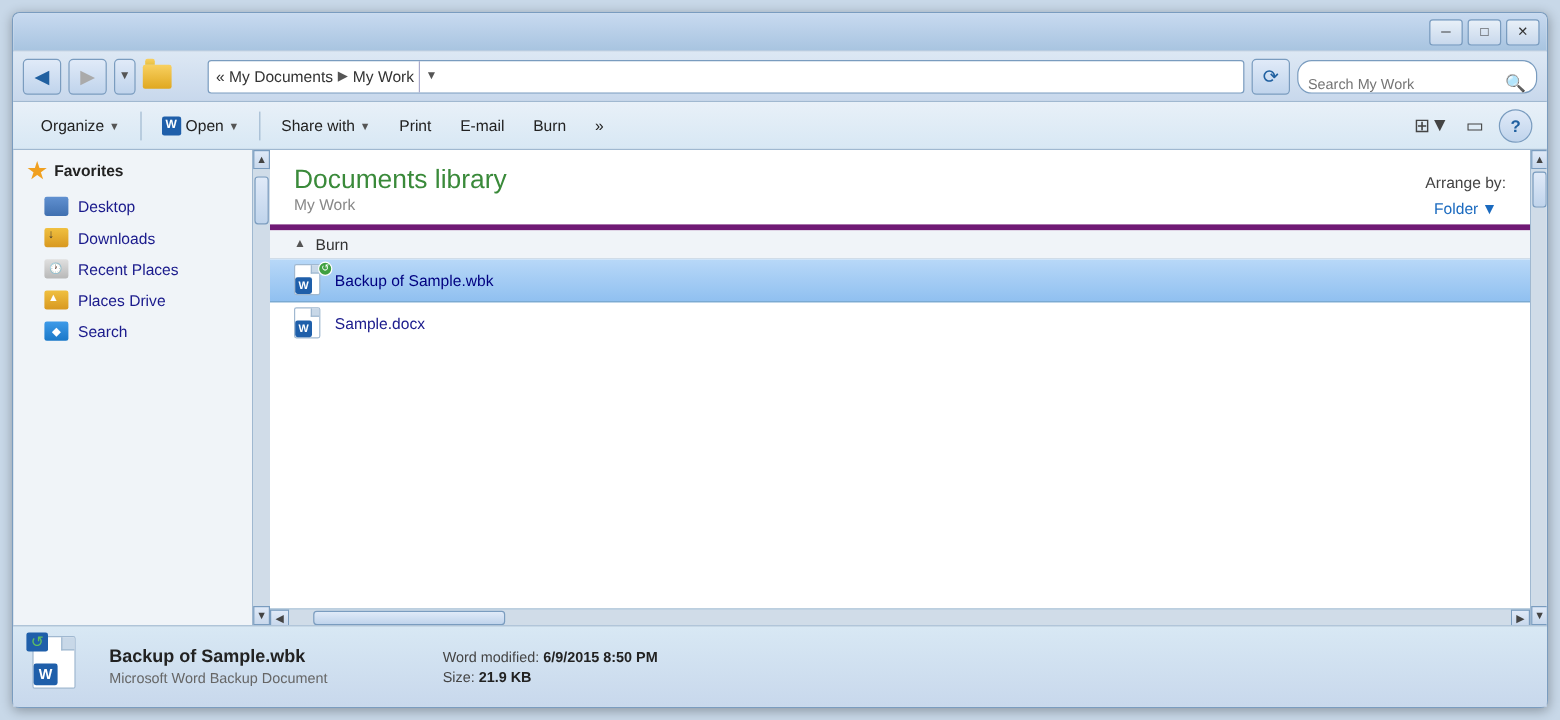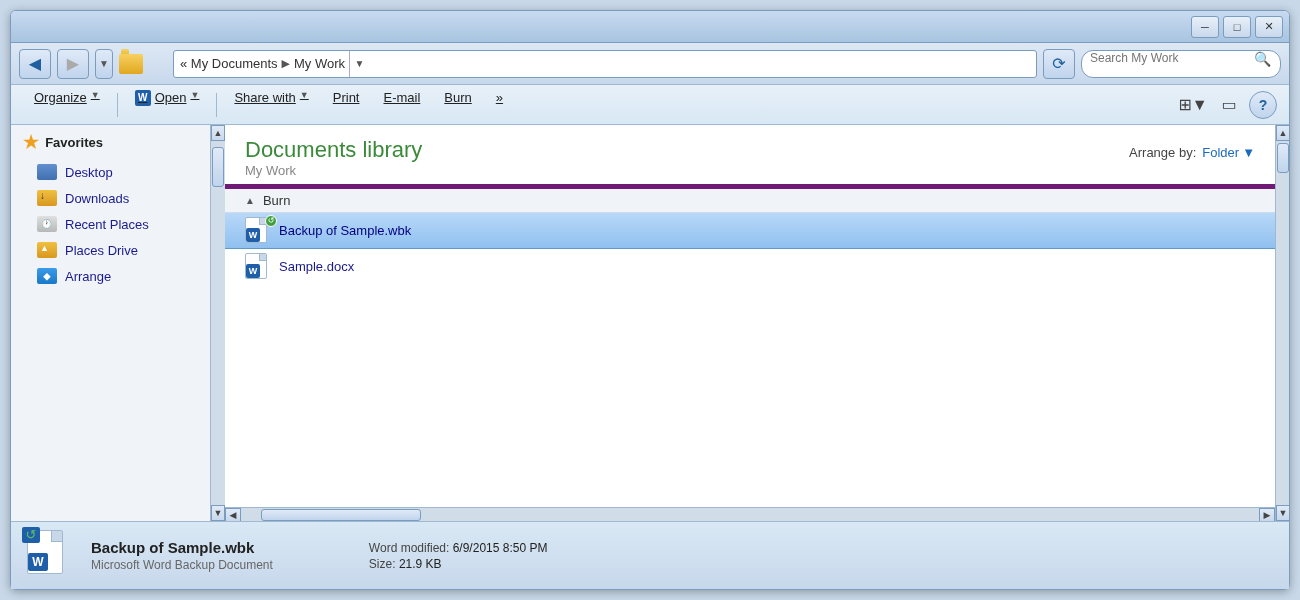--- a/index.html
+++ b/index.html
@@ -150,21 +150,21 @@
       font-size: 16px;
       color: #2060a0;
     }
     .search-box {
       width: 200px;
       height: 28px;
       background: white;
       border: 1px solid #7a9cbf;
       border-radius: 12px;
       display: flex;
-      align-items: flex-start;
+      align-items: flex-end;
       padding: 0 8px;
       gap: 4px;
     }
     .search-box input {
       border: none;
       outline: none;
       background: transparent;
       flex: 1;
       font-size: 12px;
       color: #888;
@@ -186,26 +186,25 @@
       border-bottom: 1px solid #a0b8d0;
     }
     .toolbar-btn {
       height: 32px;
       padding: 0 10px;
       border: 1px solid transparent;
       background: transparent;
       border-radius: 3px;
       cursor: pointer;
       display: flex;
-      align-items: flex-start;
+      align-items: center;
       gap: 4px;
       font-size: 13px;
       color: #222;
       white-space: nowrap;
-      text-decoration: underline;
     }
     .toolbar-btn .arrow {
       font-size: 9px;
       color: #555;
     }
     .word-icon {
       width: 16px;
       height: 16px;
       background: #1f5faa;
       border-radius: 2px;
@@ -405,20 +404,21 @@
       color: #888;
       font-size: 13px;
     }
     .arrange-by {
       display: flex;
       align-items: center;
       gap: 6px;
       font-size: 13px;
       color: #444;
       margin-top: 8px;
+      flex-direction: column;
     }
     .arrange-link {
       color: #1a6abf;
       cursor: pointer;
       text-decoration: none;
       display: flex;
       align-items: center;
       gap: 3px;
       justify-content: flex-end;
     }
@@ -606,21 +606,21 @@
     }
     .status-detail-row {
       font-size: 12px;
       color: #444;
     }
     .status-detail-label {
       color: #444;
     }
     .status-detail-value {
       color: #222;
-      font-weight: 400;
+      font-weight: 700;
     }
 
     .file-area-wrapper {
       flex: 1;
       display: flex;
       overflow: hidden;
     }
   </style>
 </head>
 <body>
@@ -715,21 +715,21 @@
           <div class="sidebar-item">
             <div class="recent-places-icon">🕐</div>
             <span>Recent Places</span>
           </div>
           <div class="sidebar-item">
             <div class="gdrive-icon"></div>
             <span>Places Drive</span>
           </div>
           <div class="sidebar-item">
             <div class="dropbox-icon">◆</div>
-            <span>Arrange</span>
+            <span>Search</span>
           </div>
         </div>
       </div>
 
       <div style="width:14px; background:#d8e8f4; display:flex; flex-direction:column; border-left:1px solid #a0b8d0;">
         <div class="scroll-arrow">▲</div>
         <div class="scroll-track">
           <div class="scroll-thumb"></div>
         </div>
         <div class="scroll-arrow">▼</div>

